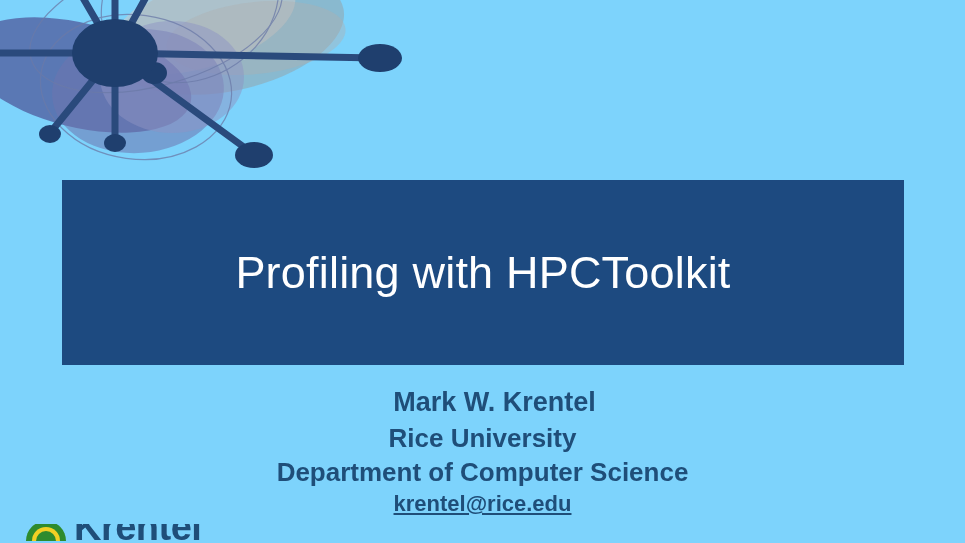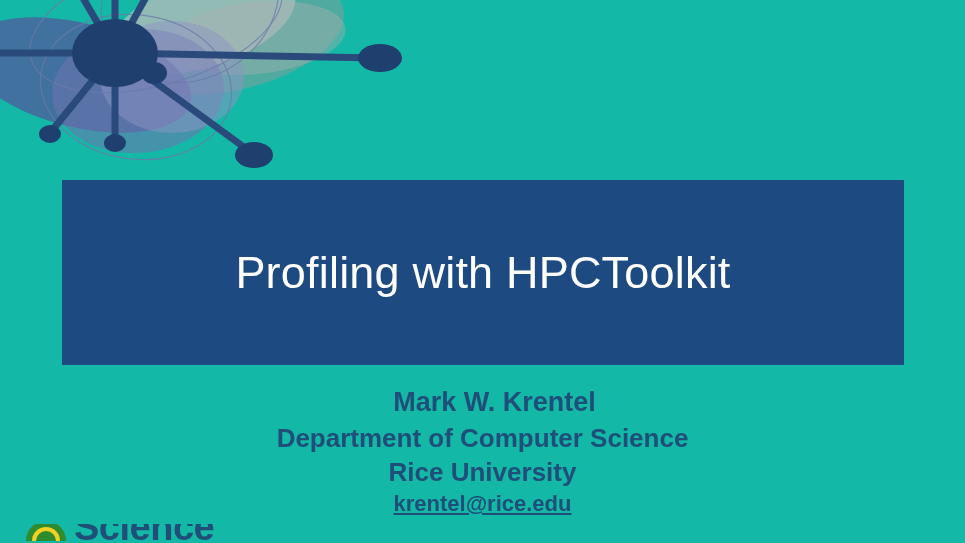--- a/index.html
+++ b/index.html
@@ -7,21 +7,21 @@
     padding: 0;
     background: #ffffff;
   }
   body {
     font-family: "Liberation Sans", sans-serif;
   }
   #slide {
     position: relative;
     width: 965px;
     height: 543px;
-    background: #14b8a6;
+    background: #7dd3fc;
     overflow: hidden;
   }
 
   
   #network-graphic {
     position: absolute;
     left: -40px;
     top: -95px;
     width: 470px;
     height: 290px;
@@ -160,27 +160,27 @@
       <ellipse cx="155" cy="148" rx="43" ry="34" fill="#1f3f6e"></ellipse>
     </g>
   </svg>
 
   <div id="title-banner">
     <div id="title-text">Profiling with HPCToolkit</div>
   </div>
 
   <div id="author-block">
     <div class="author-name">Mark W. Krentel</div>
+    <div class="author-line">Rice University</div>
     <div class="author-line">Department of Computer Science</div>
-    <div class="author-line">Rice University</div>
     <div><a class="author-email" href="#">krentel@rice.edu</a></div>
   </div>
 
   <div id="scidac-logo">
     <svg id="scidac-mark" viewBox="0 0 44 36" aria-hidden="true">
       <path d="M2 34 A20 20 0 0 1 42 34 Z" fill="#2e8b2e"></path>
       <path d="M8 34 A14 14 0 0 1 36 34 Z" fill="#f2d024"></path>
       <path d="M12 34 A10 10 0 0 1 32 34 Z" fill="#2e8b2e"></path>
     </svg>
-    <div id="scidac-wordmark">Science</div>
+    <div id="scidac-wordmark">Krentel</div>
   </div>
 
 </div>
 
 </body></html>

